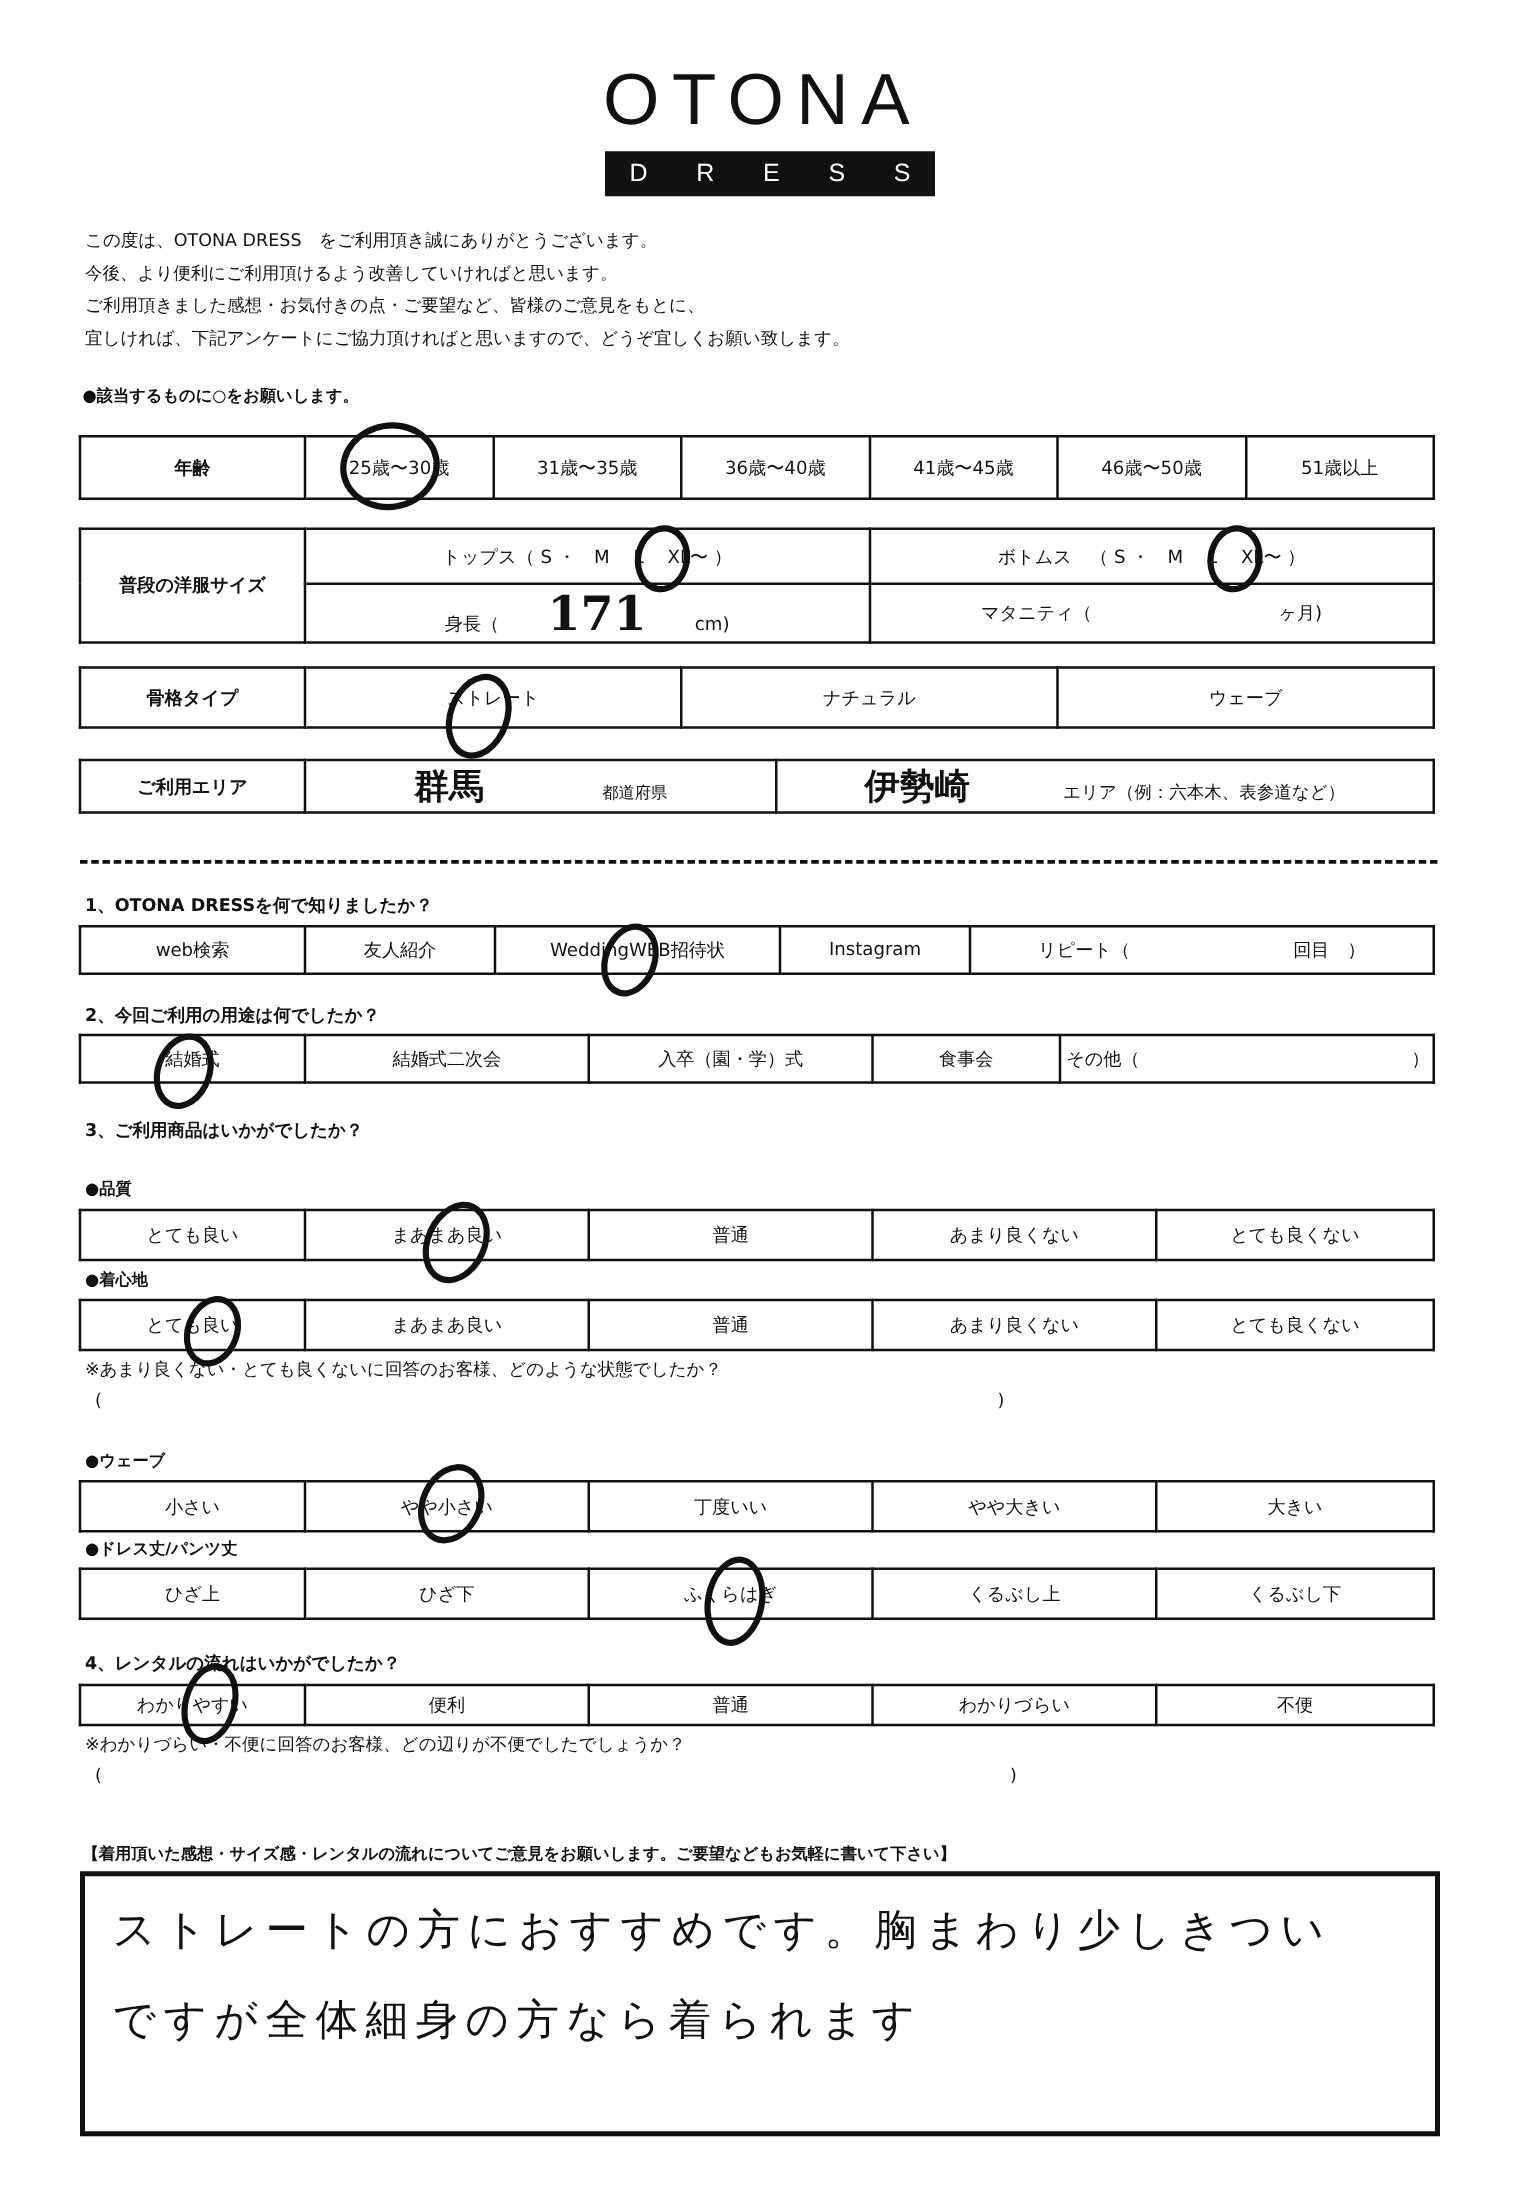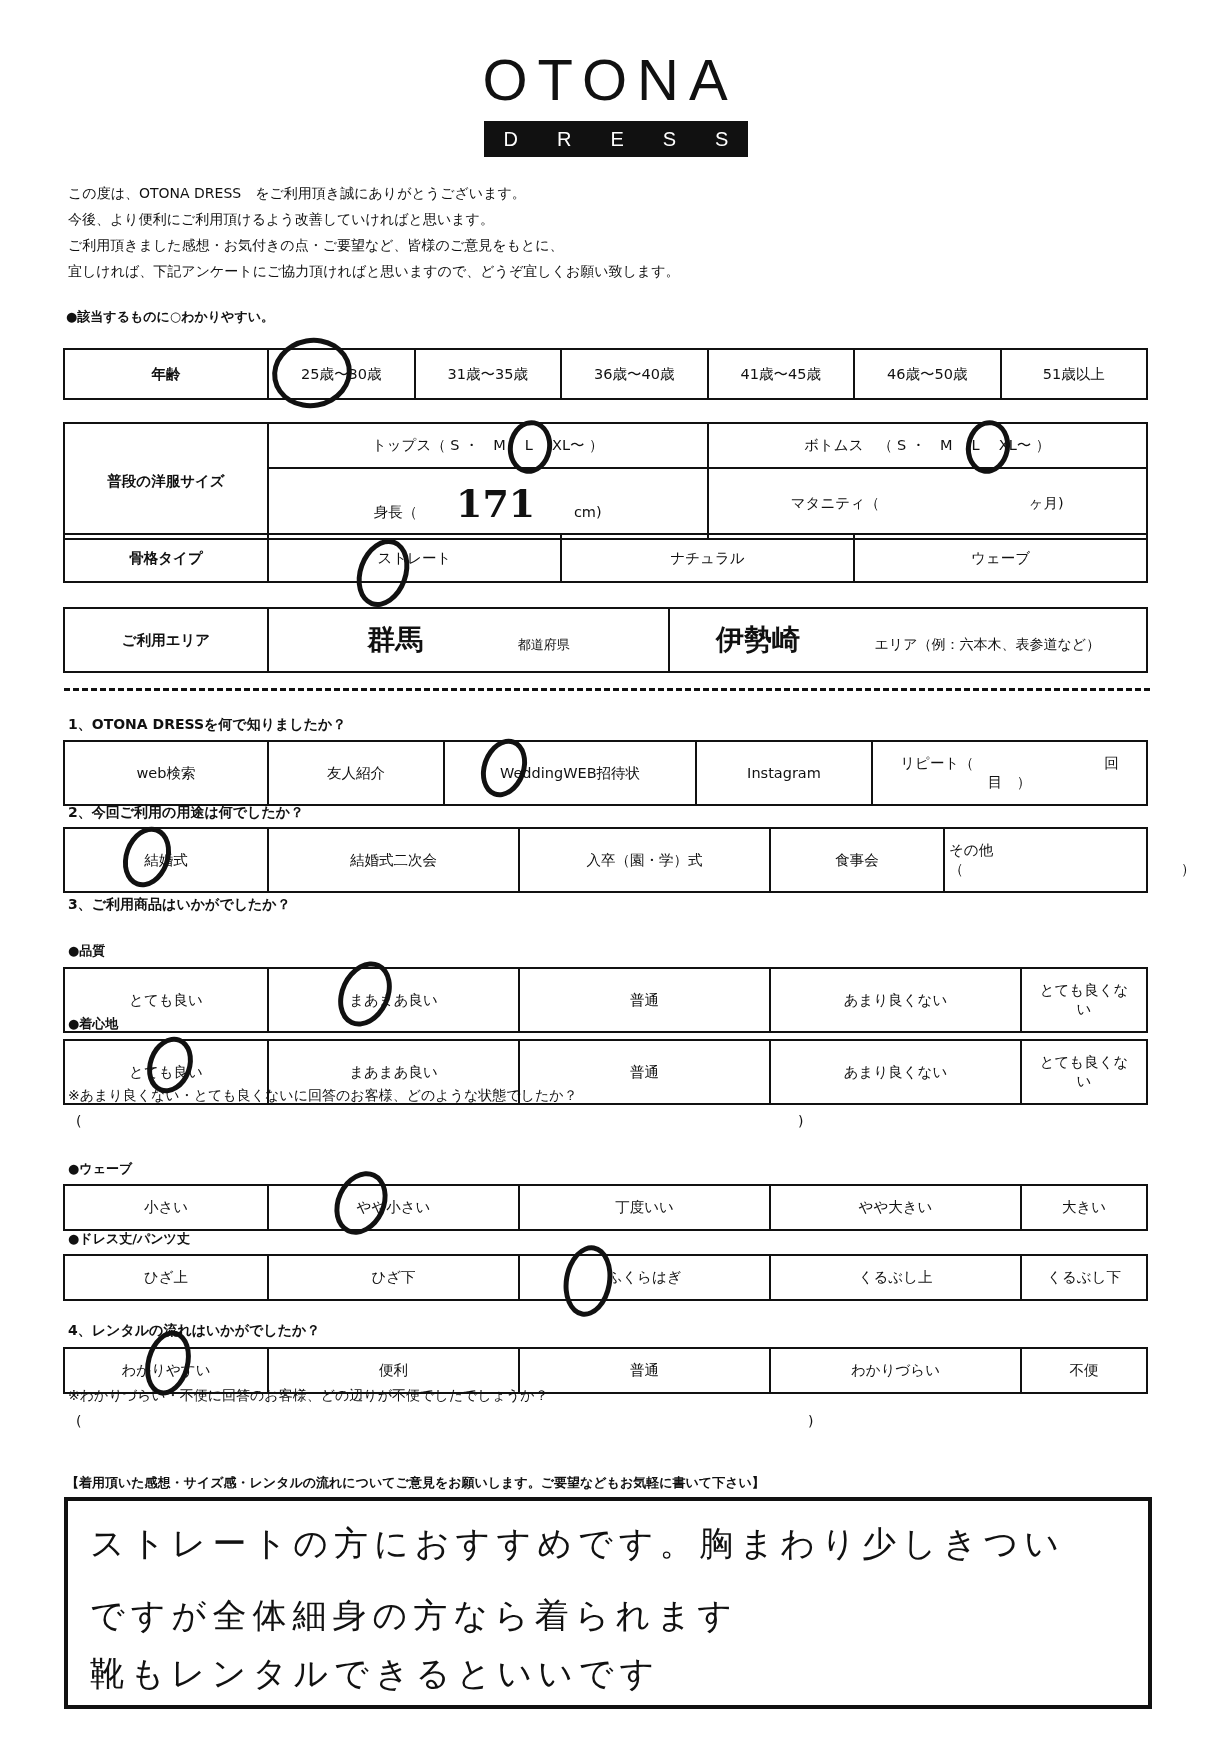--- a/index.html
+++ b/index.html
@@ -4,21 +4,21 @@
 <style>
   html,body{margin:0;padding:0;background:#fff;}
   body{width:1220px;height:1754px;position:relative;font-family:"DejaVu Sans","Liberation Sans",sans-serif;color:#111;overflow:hidden;}
   .abs{position:absolute;}
   .logo-title{left:0;width:1220px;top:48px;text-align:center;font-family:"Liberation Sans","DejaVu Sans",sans-serif;font-size:58px;letter-spacing:10px;font-weight:300;color:#111;line-height:64px;}
   .logo-bar{left:484px;top:121px;width:264px;height:36px;background:#111;color:#fff;display:flex;justify-content:space-around;align-items:center;font-size:20px;font-family:"Liberation Sans",sans-serif;}
   .intro{left:68px;top:180px;font-size:14px;line-height:26px;}
   .intro div{white-space:nowrap;}
   .sec{font-size:14px;font-weight:bold;}
   table.form{position:absolute;border-collapse:collapse;table-layout:fixed;}
-  table.form td{border:2px solid #111;text-align:center;font-size:14.5px;padding:12px;position:relative;}
+  table.form td{border:2px solid #111;text-align:center;font-size:14.5px;padding:0;position:relative;}
   table.form td.head{font-weight:bold;}
   .circ{position:absolute;border:5px solid #111;border-radius:50%;pointer-events:none;}
   .hand{font-family:"DejaVu Serif","Liberation Serif",serif;font-weight:bold;}
   .dash{left:64px;width:1086px;top:688px;border-top:3px dashed #111;}
   .note{font-size:14px;white-space:nowrap;}
   .comment-box{left:64px;top:1497px;width:1088px;height:212px;border:4px solid #111;box-sizing:border-box;}
   .comment-line{position:absolute;left:22px;font-size:34px;font-family:"DejaVu Serif",serif;letter-spacing:6px;white-space:nowrap;}
 </style>
 </head>
 <body>
@@ -32,21 +32,21 @@
   <span>S</span>
 </div>
 
 <div class="abs intro">
   <div>この度は、OTONA DRESS　をご利用頂き誠にありがとうございます。</div>
   <div>今後、より便利にご利用頂けるよう改善していければと思います。</div>
   <div>ご利用頂きました感想・お気付きの点・ご要望など、皆様のご意見をもとに、</div>
   <div>宜しければ、下記アンケートにご協力頂ければと思いますので、どうぞ宜しくお願い致します。</div>
 </div>
 
-<div class="abs sec" style="left:66px;top:308px;font-size:13px;">●該当するものに○わかりやすい。</div>
+<div class="abs sec" style="left:66px;top:308px;font-size:13px;">●該当するものに○をお願いします。</div>
 
 <table class="form" style="left:63px;top:348px;width:1085px;height:52px;">
   <tbody>
       <tr>
     <td class="head" style="width:178px">年齢</td>
     <td>25歳〜30歳</td>
     <td>31歳〜35歳</td>
     <td>36歳〜40歳</td>
     <td>41歳〜45歳</td>
     <td>46歳〜50歳</td>
@@ -217,14 +217,13 @@
 
 <div class="abs note" style="left:68px;top:1387px;">※わかりづらい・不便に回答のお客様、どの辺りが不便でしたでしょうか？</div>
 <div class="abs note" style="left:76px;top:1413px;">(</div>
 <div class="abs" style="left:92px;top:1410px;width:700px;height:22px;"></div>
 <div class="abs note" style="left:808px;top:1413px;">)</div>
 
 <div class="abs sec" style="left:66px;top:1474px;font-size:13px;white-space:nowrap;">【着用頂いた感想・サイズ感・レンタルの流れについてご意見をお願いします。ご要望などもお気軽に書いて下さい】</div>
 <div class="abs comment-box">
   <div class="comment-line" style="top:20px;">ストレートの方におすすめです。胸まわり少しきつい</div>
   <div class="comment-line" style="top:92px;">ですが全体細身の方なら着られます</div>
-  <div class="comment-line" style="top:150px;">靴もレンタルできるといいです</div>
 </div>
 
 </body></html>

